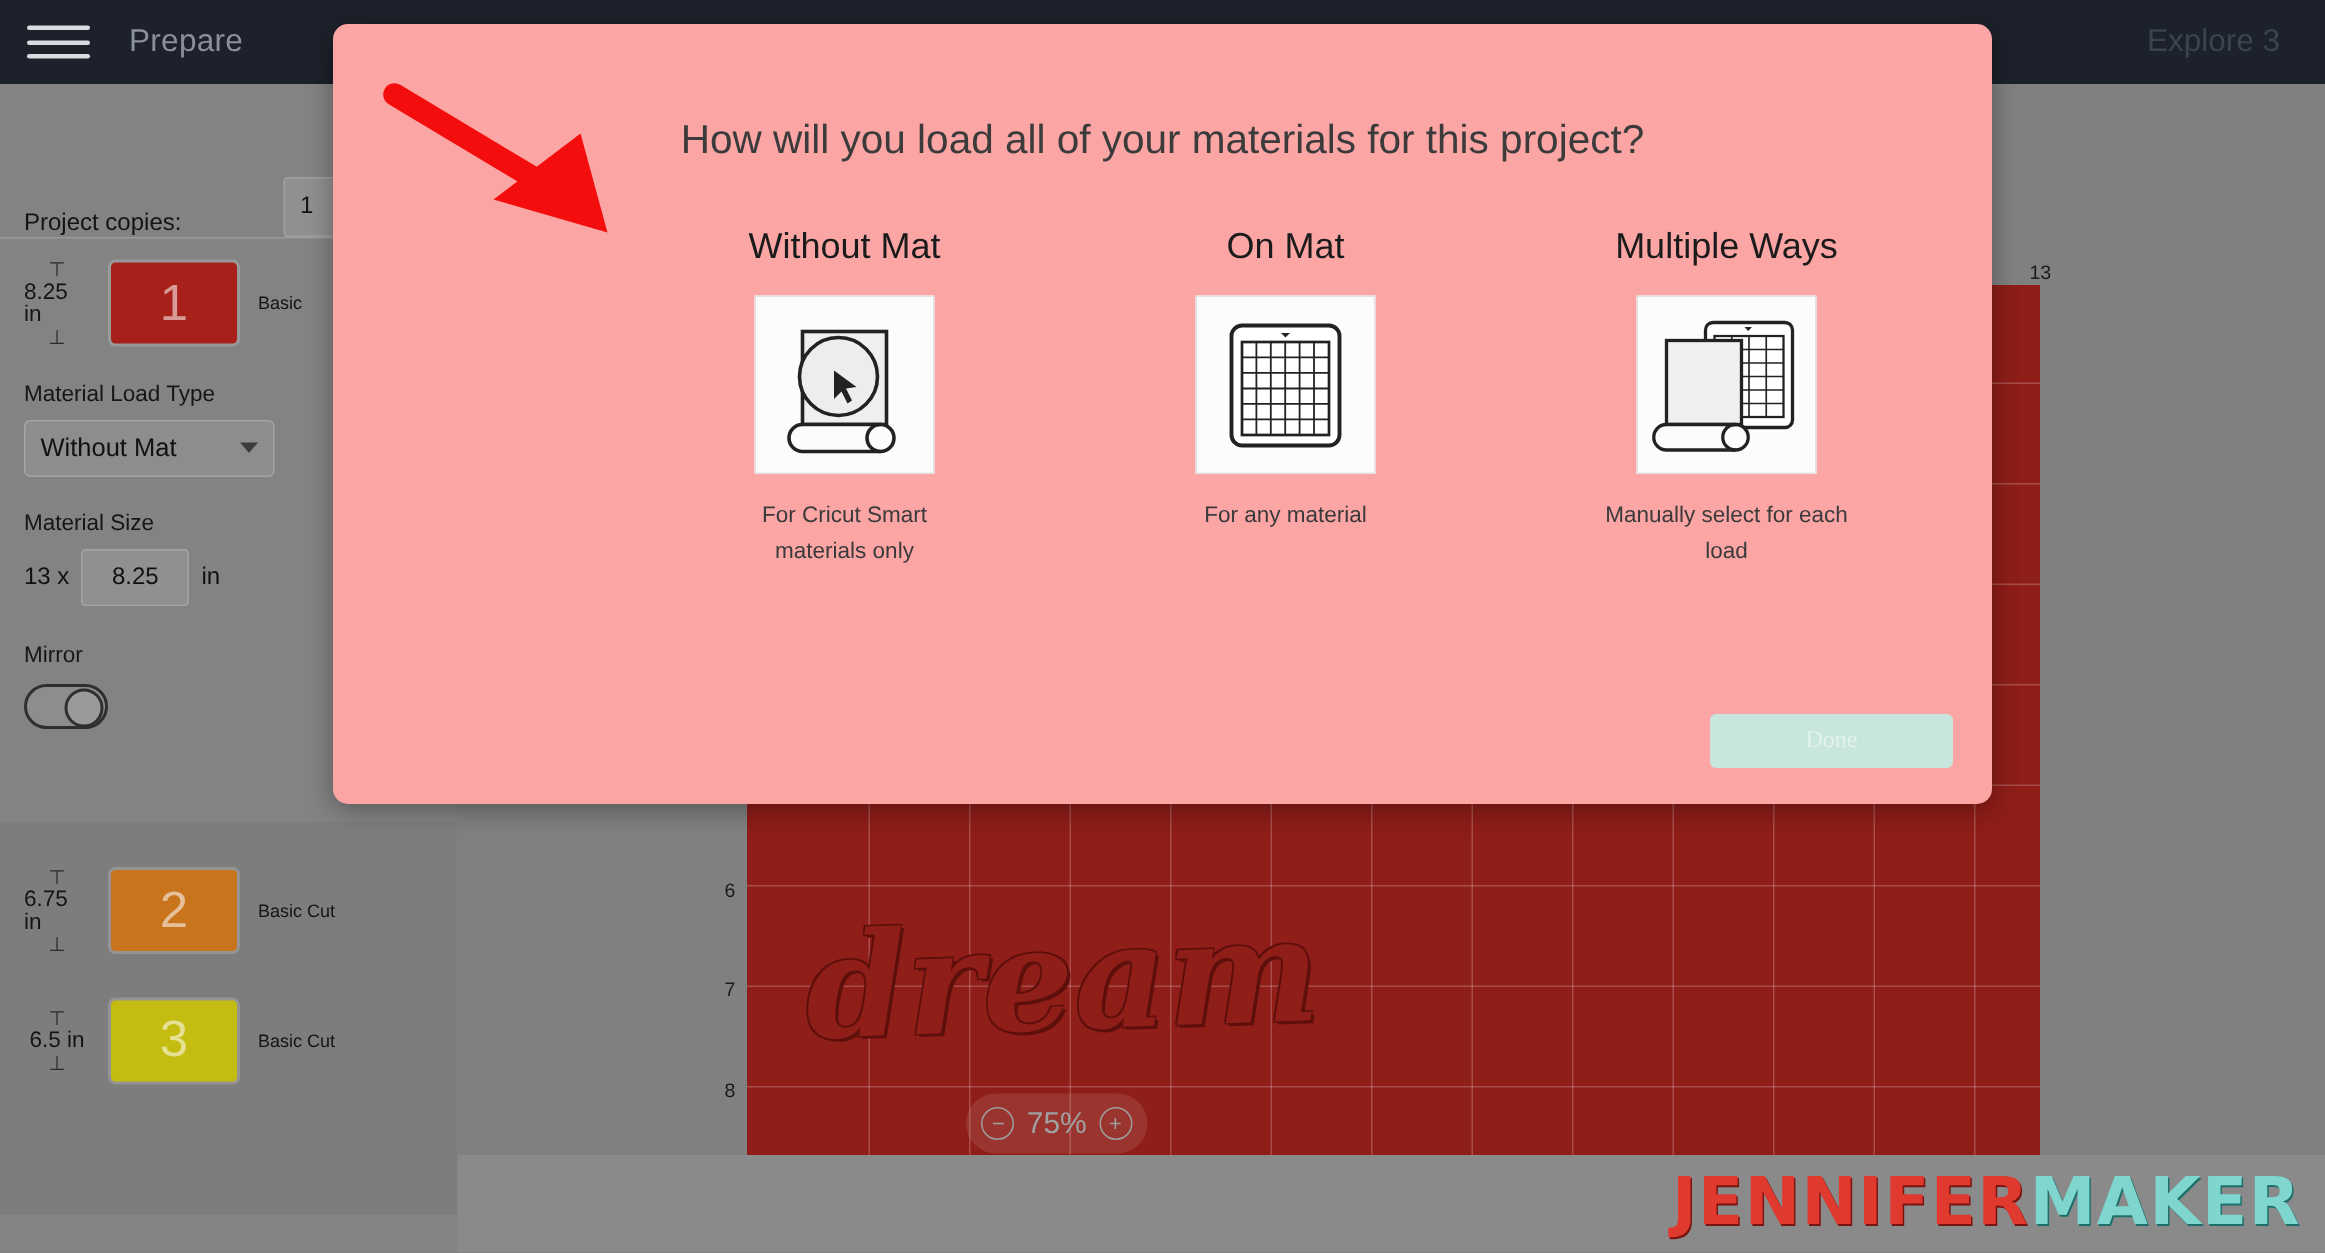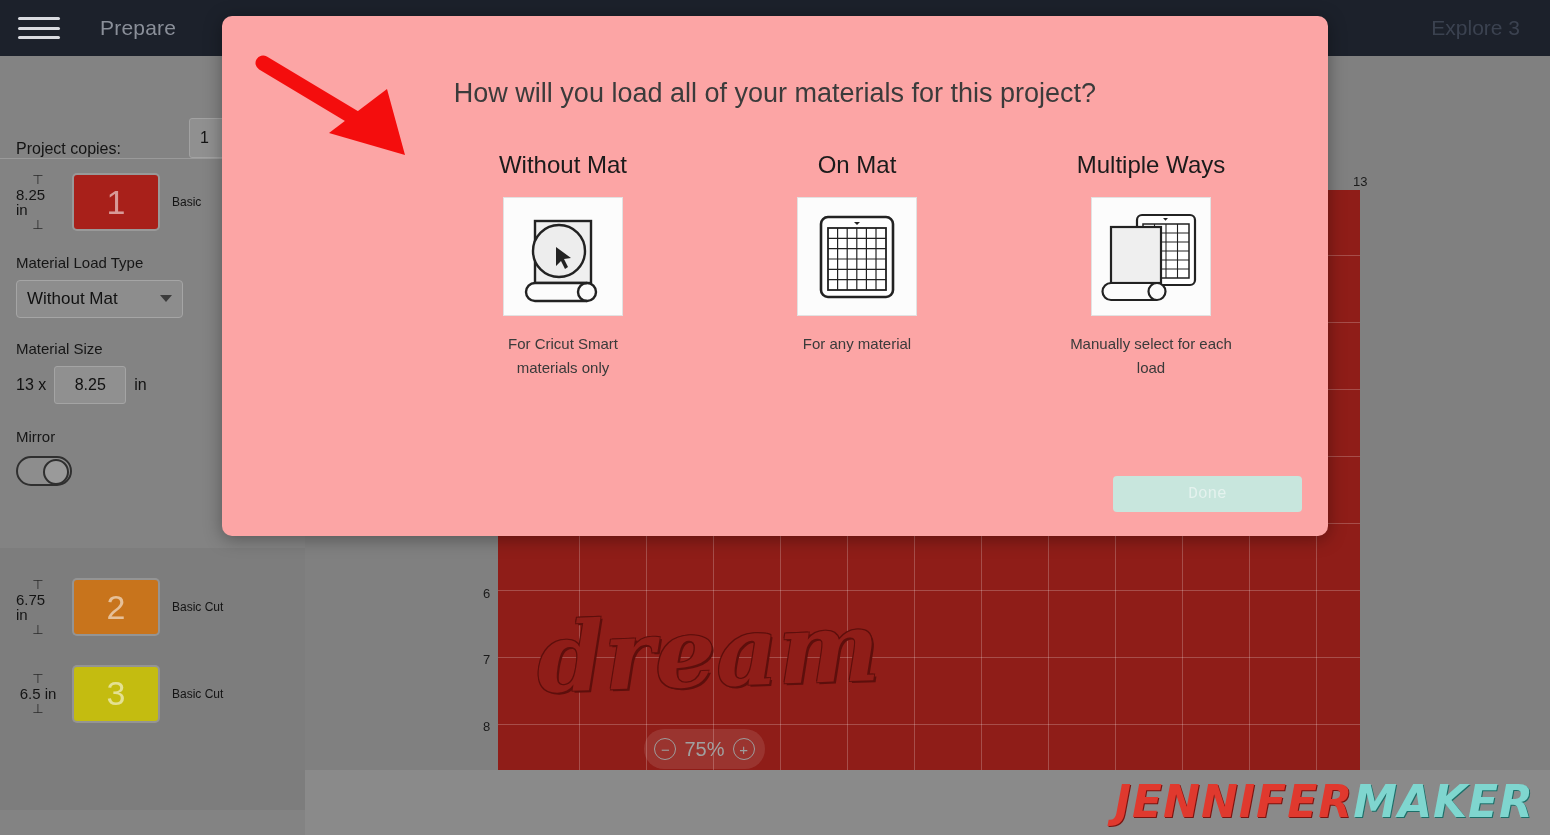--- a/index.html
+++ b/index.html
@@ -16,21 +16,21 @@
     background: #1c212b;
     display: flex; align-items: center;
   }
   #hamburger {
     width: 42px; height: 28px; margin-left: 18px;
     display: flex; flex-direction: column; justify-content: space-between;
     padding: 3px 0;
   }
   #hamburger span { display: block; height: 3px; background: #d9dbe0; border-radius: 2px; }
   #nav-title {
-    margin-left: 40px; color: #8a8f99; font-size: 21px; letter-spacing: .2px;
+    margin-left: 26px; color: #8a8f99; font-size: 21px; letter-spacing: .2px;
   }
   #machine-name {
     margin-left: auto; margin-right: 30px; color: #3b4250; font-size: 21px;
   }
 
   
   #left-panel {
     position: absolute; left: 0; top: 56px; width: 305px; height: 779px;
     background: #838383;
   }
@@ -130,21 +130,21 @@
   .zoom-btn {
     width: 22px; height: 22px; border-radius: 50%; border: 1.5px solid #9d9d9d;
     display: flex; align-items: center; justify-content: center;
     font-size: 15px; color: #9d9d9d; line-height: 1;
   }
   #zoom-level { font-size: 20px; color: #a0a0a0; }
 
   #bottom-bar { position: absolute; left: 305px; top: 770px; width: 1245px; height: 65px; background: #8a8a8a; }
   #watermark {
     position: absolute; right: 16px; top: 776px; font-size: 44px;
-    font-weight: 700; font-style: italic; letter-spacing: 1px;
+    font-weight: 700; letter-spacing: 1px;
     font-family: "DejaVu Sans", sans-serif;
   }
   #wm-a { color: #e0392e; text-shadow: 1px 1px 0 #7a1410; }
   #wm-b { color: #7fd6cf; text-shadow: 1px 1px 0 #1d6f69; }
 
   
   #modal {
     position: absolute; left: 222px; top: 16px; width: 1106px; height: 520px;
     background: #fca5a5; border-radius: 10px;
     box-shadow: 0 3px 18px rgba(0,0,0,.35);
@@ -160,24 +160,24 @@
   .option-title { font-size: 24px; color: #1b1b1b; margin-bottom: 18px; }
   .option-tile {
     width: 120px; height: 119px; border: 1px solid #e2e2e2; background: #fcfcfc;
     display: flex; align-items: center; justify-content: center;
   }
   .option-caption {
     margin-top: 16px; font-size: 15px; color: #3a3a3a; text-align: center;
     line-height: 1.6; max-width: 175px;
   }
   #done-button {
-    position: absolute; right: 26px; bottom: 24px; width: 189px; height: 36px;
+    position: absolute; right: 26px; bottom: 24px; width: 162px; height: 36px;
     background: #c8e6dd; border: none; border-radius: 4px;
     color: #e4f2ee; font-size: 16px;
-    font-family: Liberation Mono, monospace;
+    font-family: Liberation Serif, serif;
   }
 
   
   #arrow-annotation { position: absolute; left: 255px; top: 55px; pointer-events: none; }
 </style>
 </head>
 <body>
 
 <div id="app">
 

